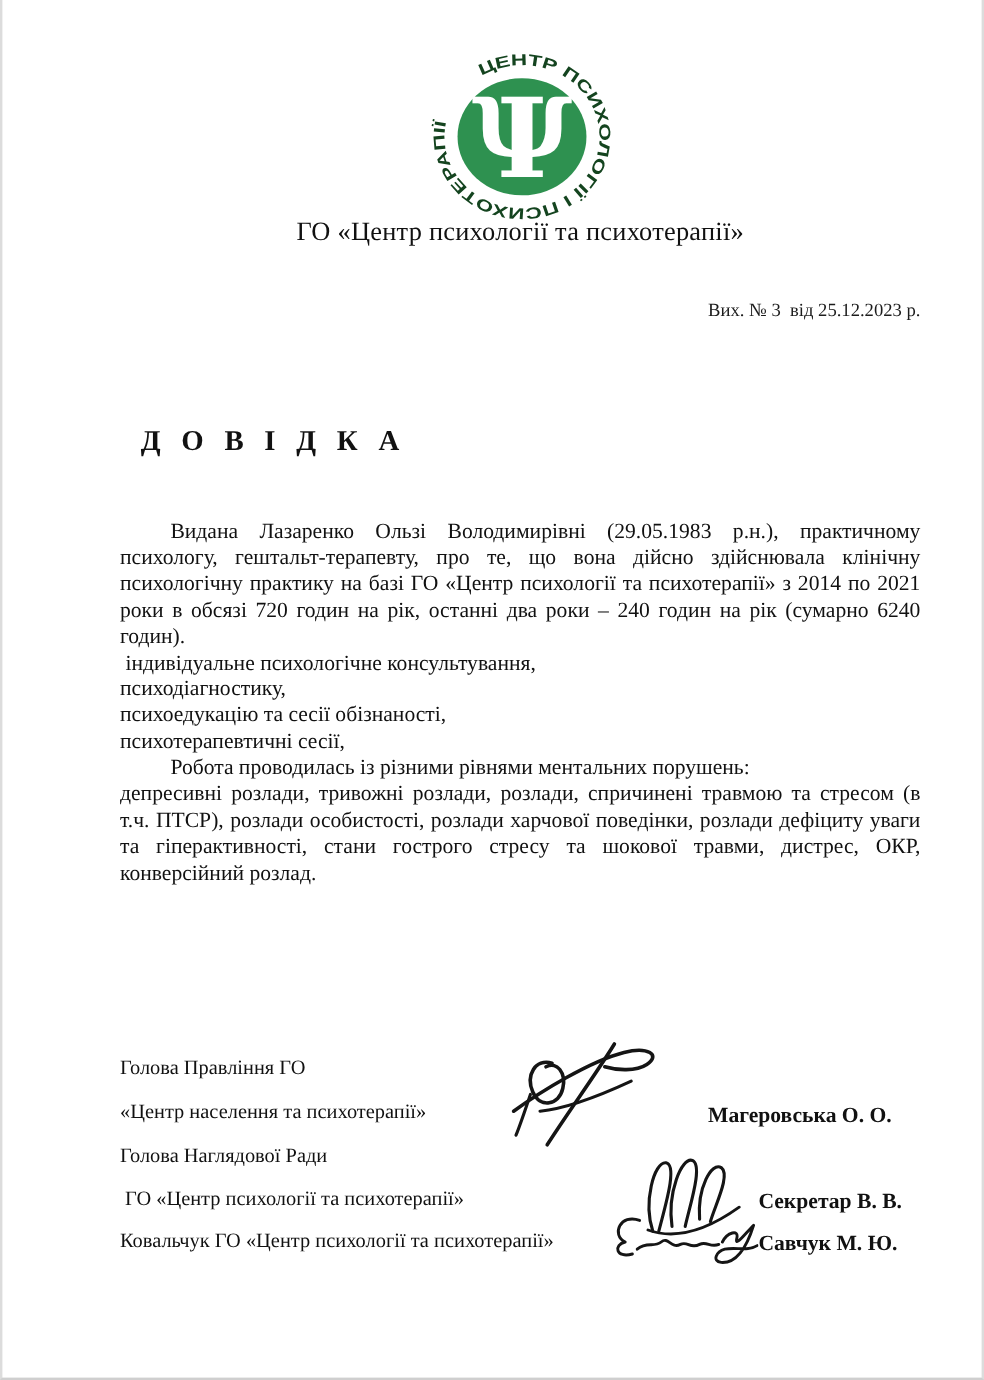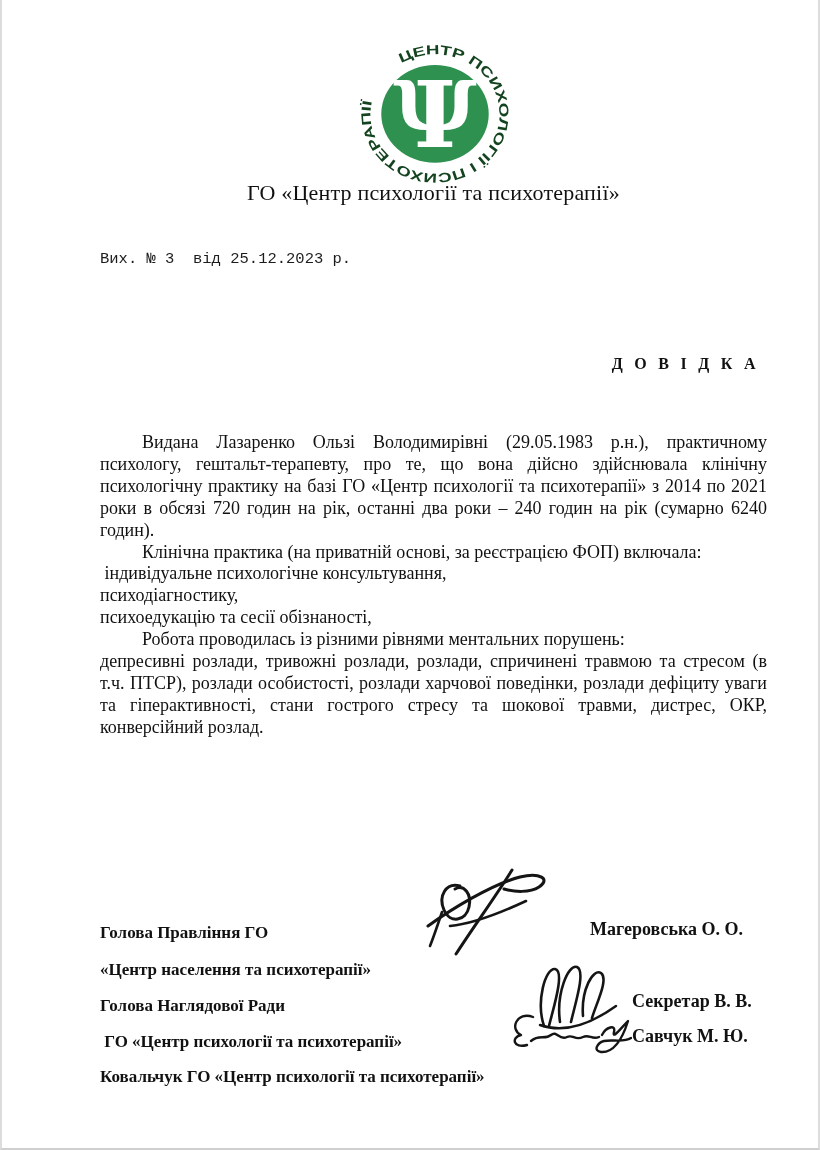--- a/index.html
+++ b/index.html
@@ -18,43 +18,43 @@
   .abs{position:absolute;}
   .logo-svg{left:347px;top:28px;width:172px;height:168px;}
   .org-title{
     left:98px;top:180px;width:667px;
     text-align:center;
     font-size:22px;letter-spacing:0.2px;
     white-space:pre-wrap;
   }
   .ref-line{
     left:98px;top:250px;width:667px;
-    font-family:Liberation Mono, monospace;
+    text-align:right;
+    font-family:Liberation Serif, serif;
     font-size:15.5px;color:#1c1c1c;
     white-space:pre-wrap;
   }
   .doc-heading{
     left:98px;top:355px;width:667px;
-    text-align:right;
-    font-size:16px;font-weight:bold;
+    text-align:left;
+    font-size:24px;font-weight:bold;
     letter-spacing:0.72em;padding-left:0.72em;
     box-sizing:border-box;
   }
   .doc-body{
     left:98px;top:432px;width:667px;
     font-size:18px;line-height:21.9px;
     text-align:justify;
   }
   .doc-body p{margin:0;white-space:pre-wrap;}
   .doc-body p.indent{text-indent:42px;}
   .sig-label{
     left:98px;
-    font-size:17px;font-weight:bold;
+    font-size:17px;font-weight:normal;
     white-space:pre-wrap;
-    margin-top:43px;
   }
   .sig-name{
     font-size:18px;font-weight:bold;
     white-space:pre-wrap;
   }
   .signature{pointer-events:none;}
   .signature path{fill:none;stroke:#151515;stroke-linecap:round;stroke-linejoin:round;}
 </style>
 </head>
 <body>
@@ -73,24 +73,24 @@
   </svg>
 
   <div class="abs org-title">ГО «Центр психології та психотерапії»</div>
 
   <div class="abs ref-line">Вих. № 3  від 25.12.2023 р.</div>
 
   <div class="abs doc-heading">ДОВІДКА</div>
 
   <div class="abs doc-body">
     <p class="indent">Видана Лазаренко Ользі Володимирівні (29.05.1983 р.н.), практичному психологу, гештальт-терапевту, про те, що вона дійсно здійснювала клінічну психологічну практику на базі ГО «Центр психології та психотерапії» з 2014 по 2021 роки в обсязі 720 годин на рік, останні два роки – 240 годин на рік (сумарно 6240 годин).</p>
-    <p class="indent">Клінічна практика (на приватній основі, за реєстрацією ФОП) включала:</p>
     <p> індивідуальне психологічне консультування,</p>
     <p>психодіагностику,</p>
     <p>психоедукацію та сесії обізнаності,</p>
+    <p>психотерапевтичні сесії,</p>
     <p class="indent">Робота проводилась із різними рівнями ментальних порушень:</p>
     <p>депресивні розлади, тривожні розлади, розлади, спричинені травмою та стресом (в т.ч. ПТСР), розлади особистості, розлади харчової поведінки, розлади дефіциту уваги та гіперактивності, стани гострого стресу та шокової травми, дистрес, ОКР, конверсійний розлад.</p>
   </div>
 
   <div class="abs sig-label" style="top:880px;">Голова Правління ГО</div>
   <div class="abs sig-label" style="top:917px;">«Центр населення та психотерапії»</div>
   <div class="abs sig-label" style="top:953px;">Голова Наглядової Ради</div>
   <div class="abs sig-label" style="top:989px;"> ГО «Центр психології та психотерапії»</div>
   <div class="abs sig-label" style="top:1024px;">Ковальчук ГО «Центр психології та психотерапії»</div>
 

